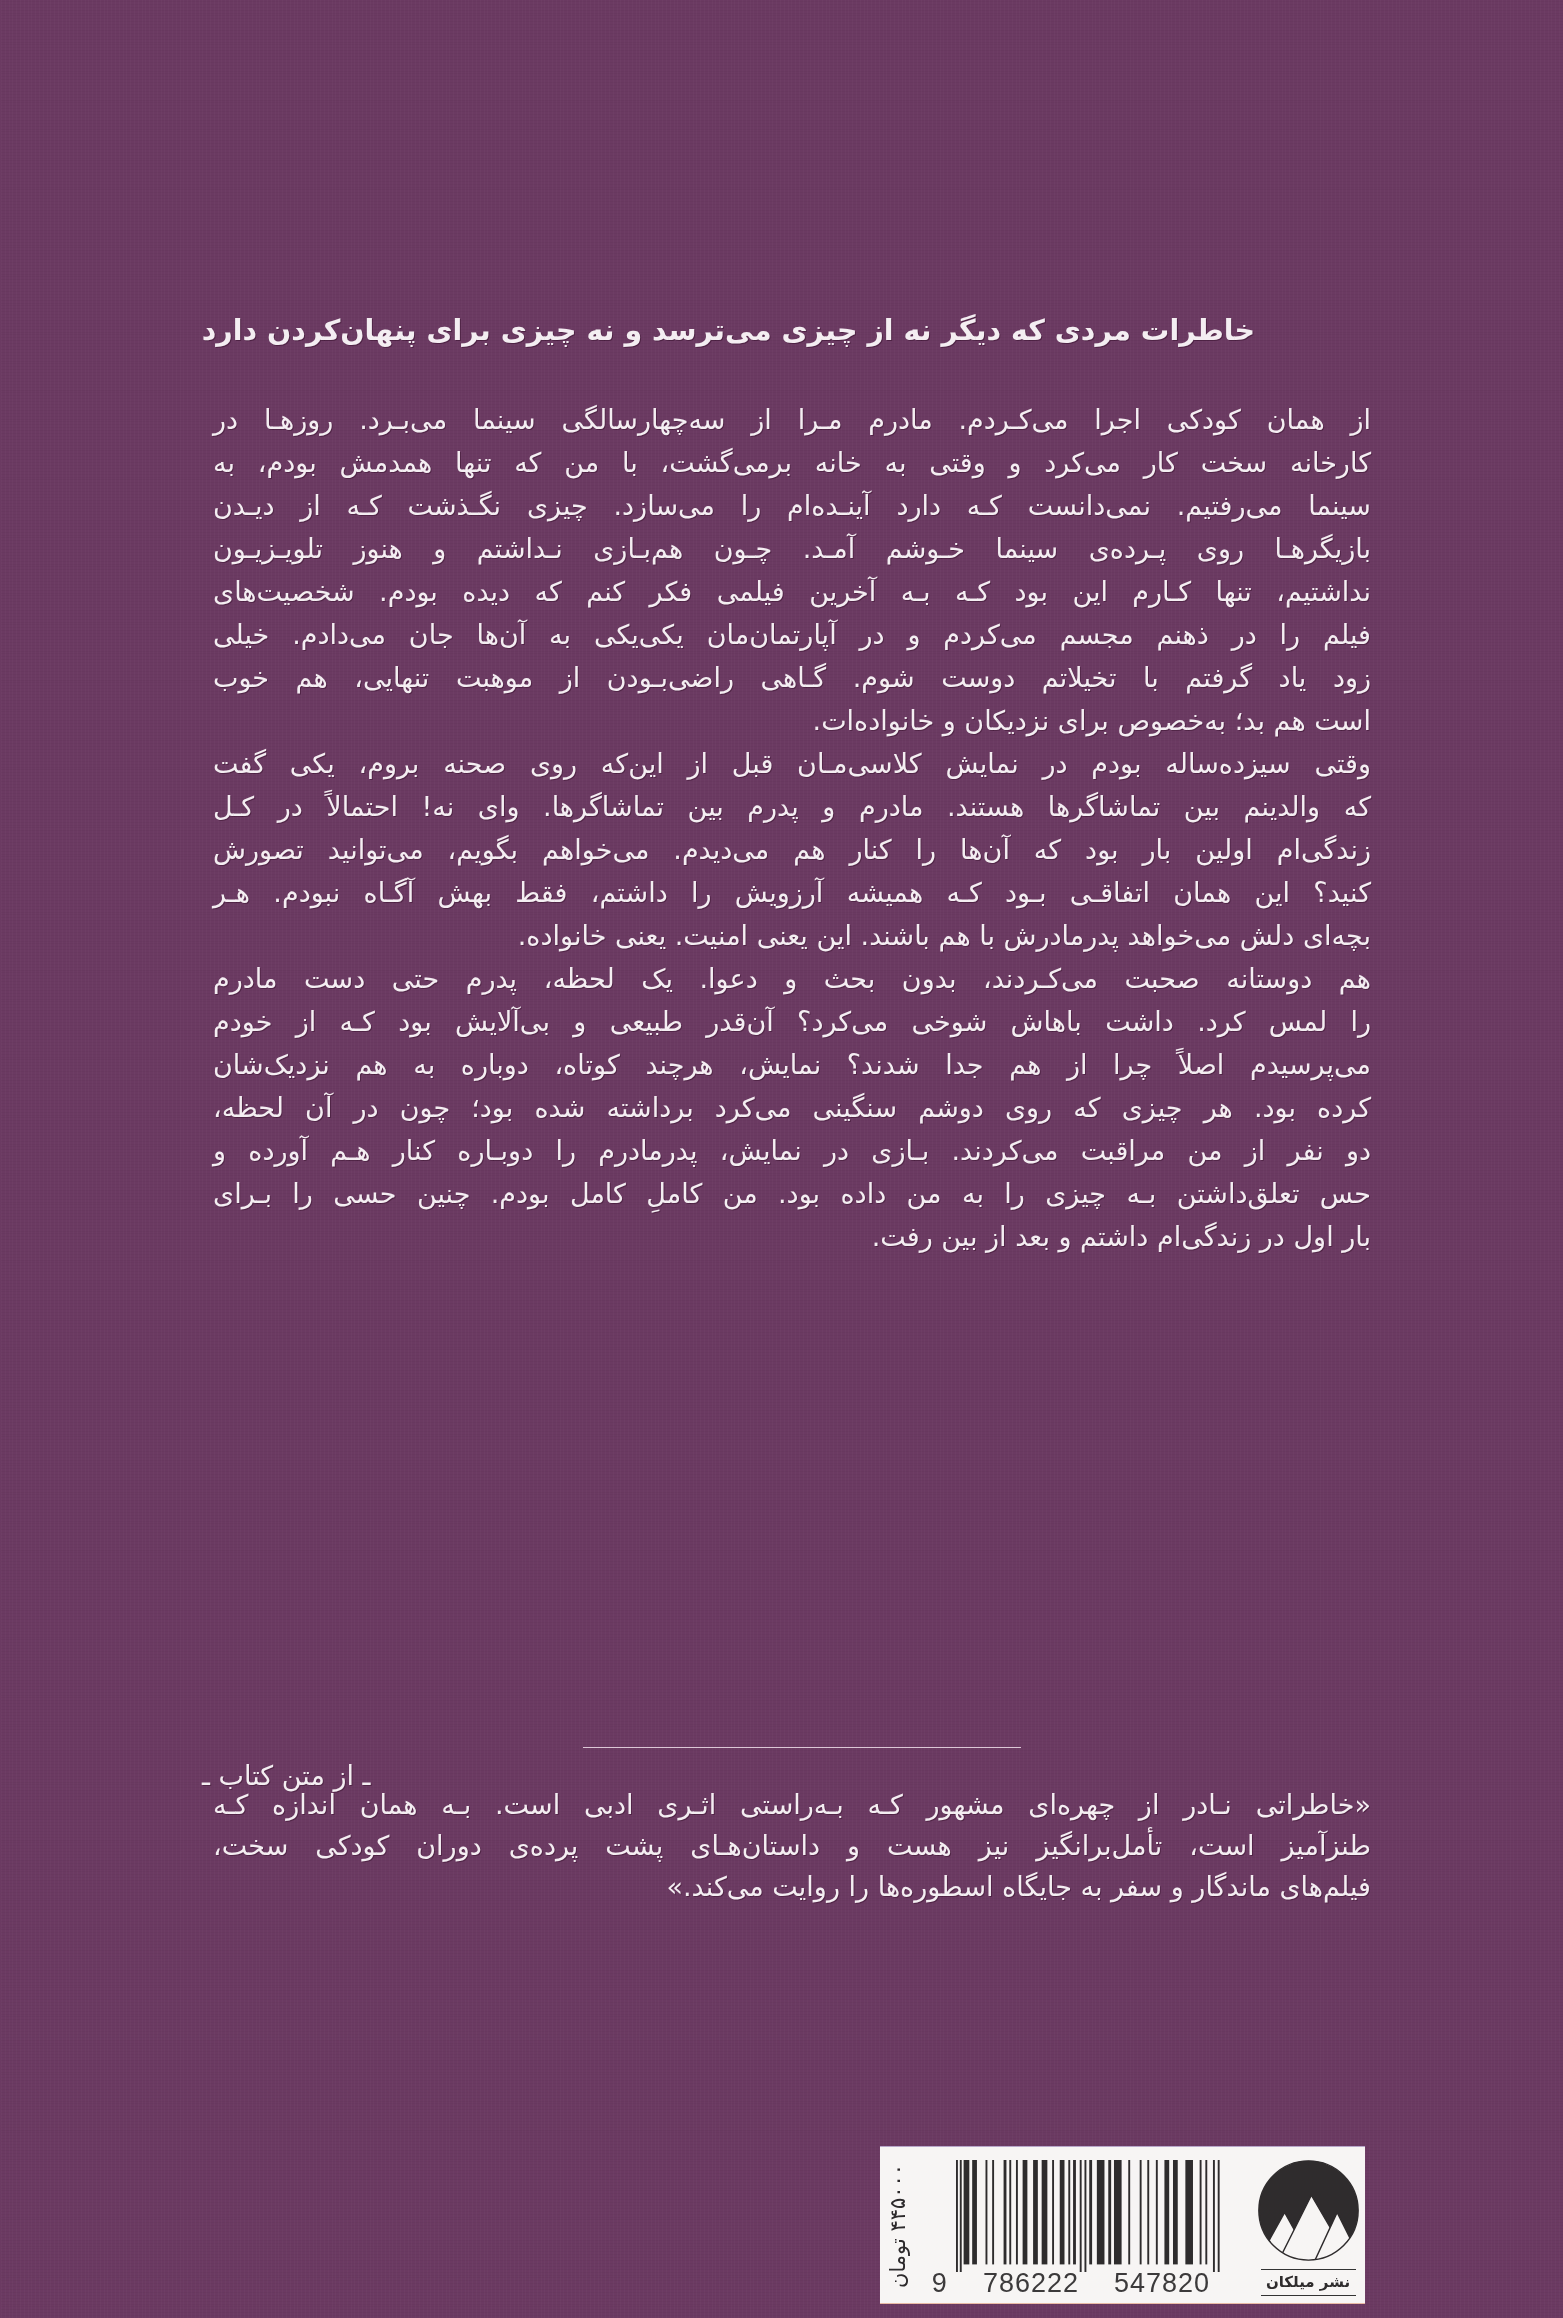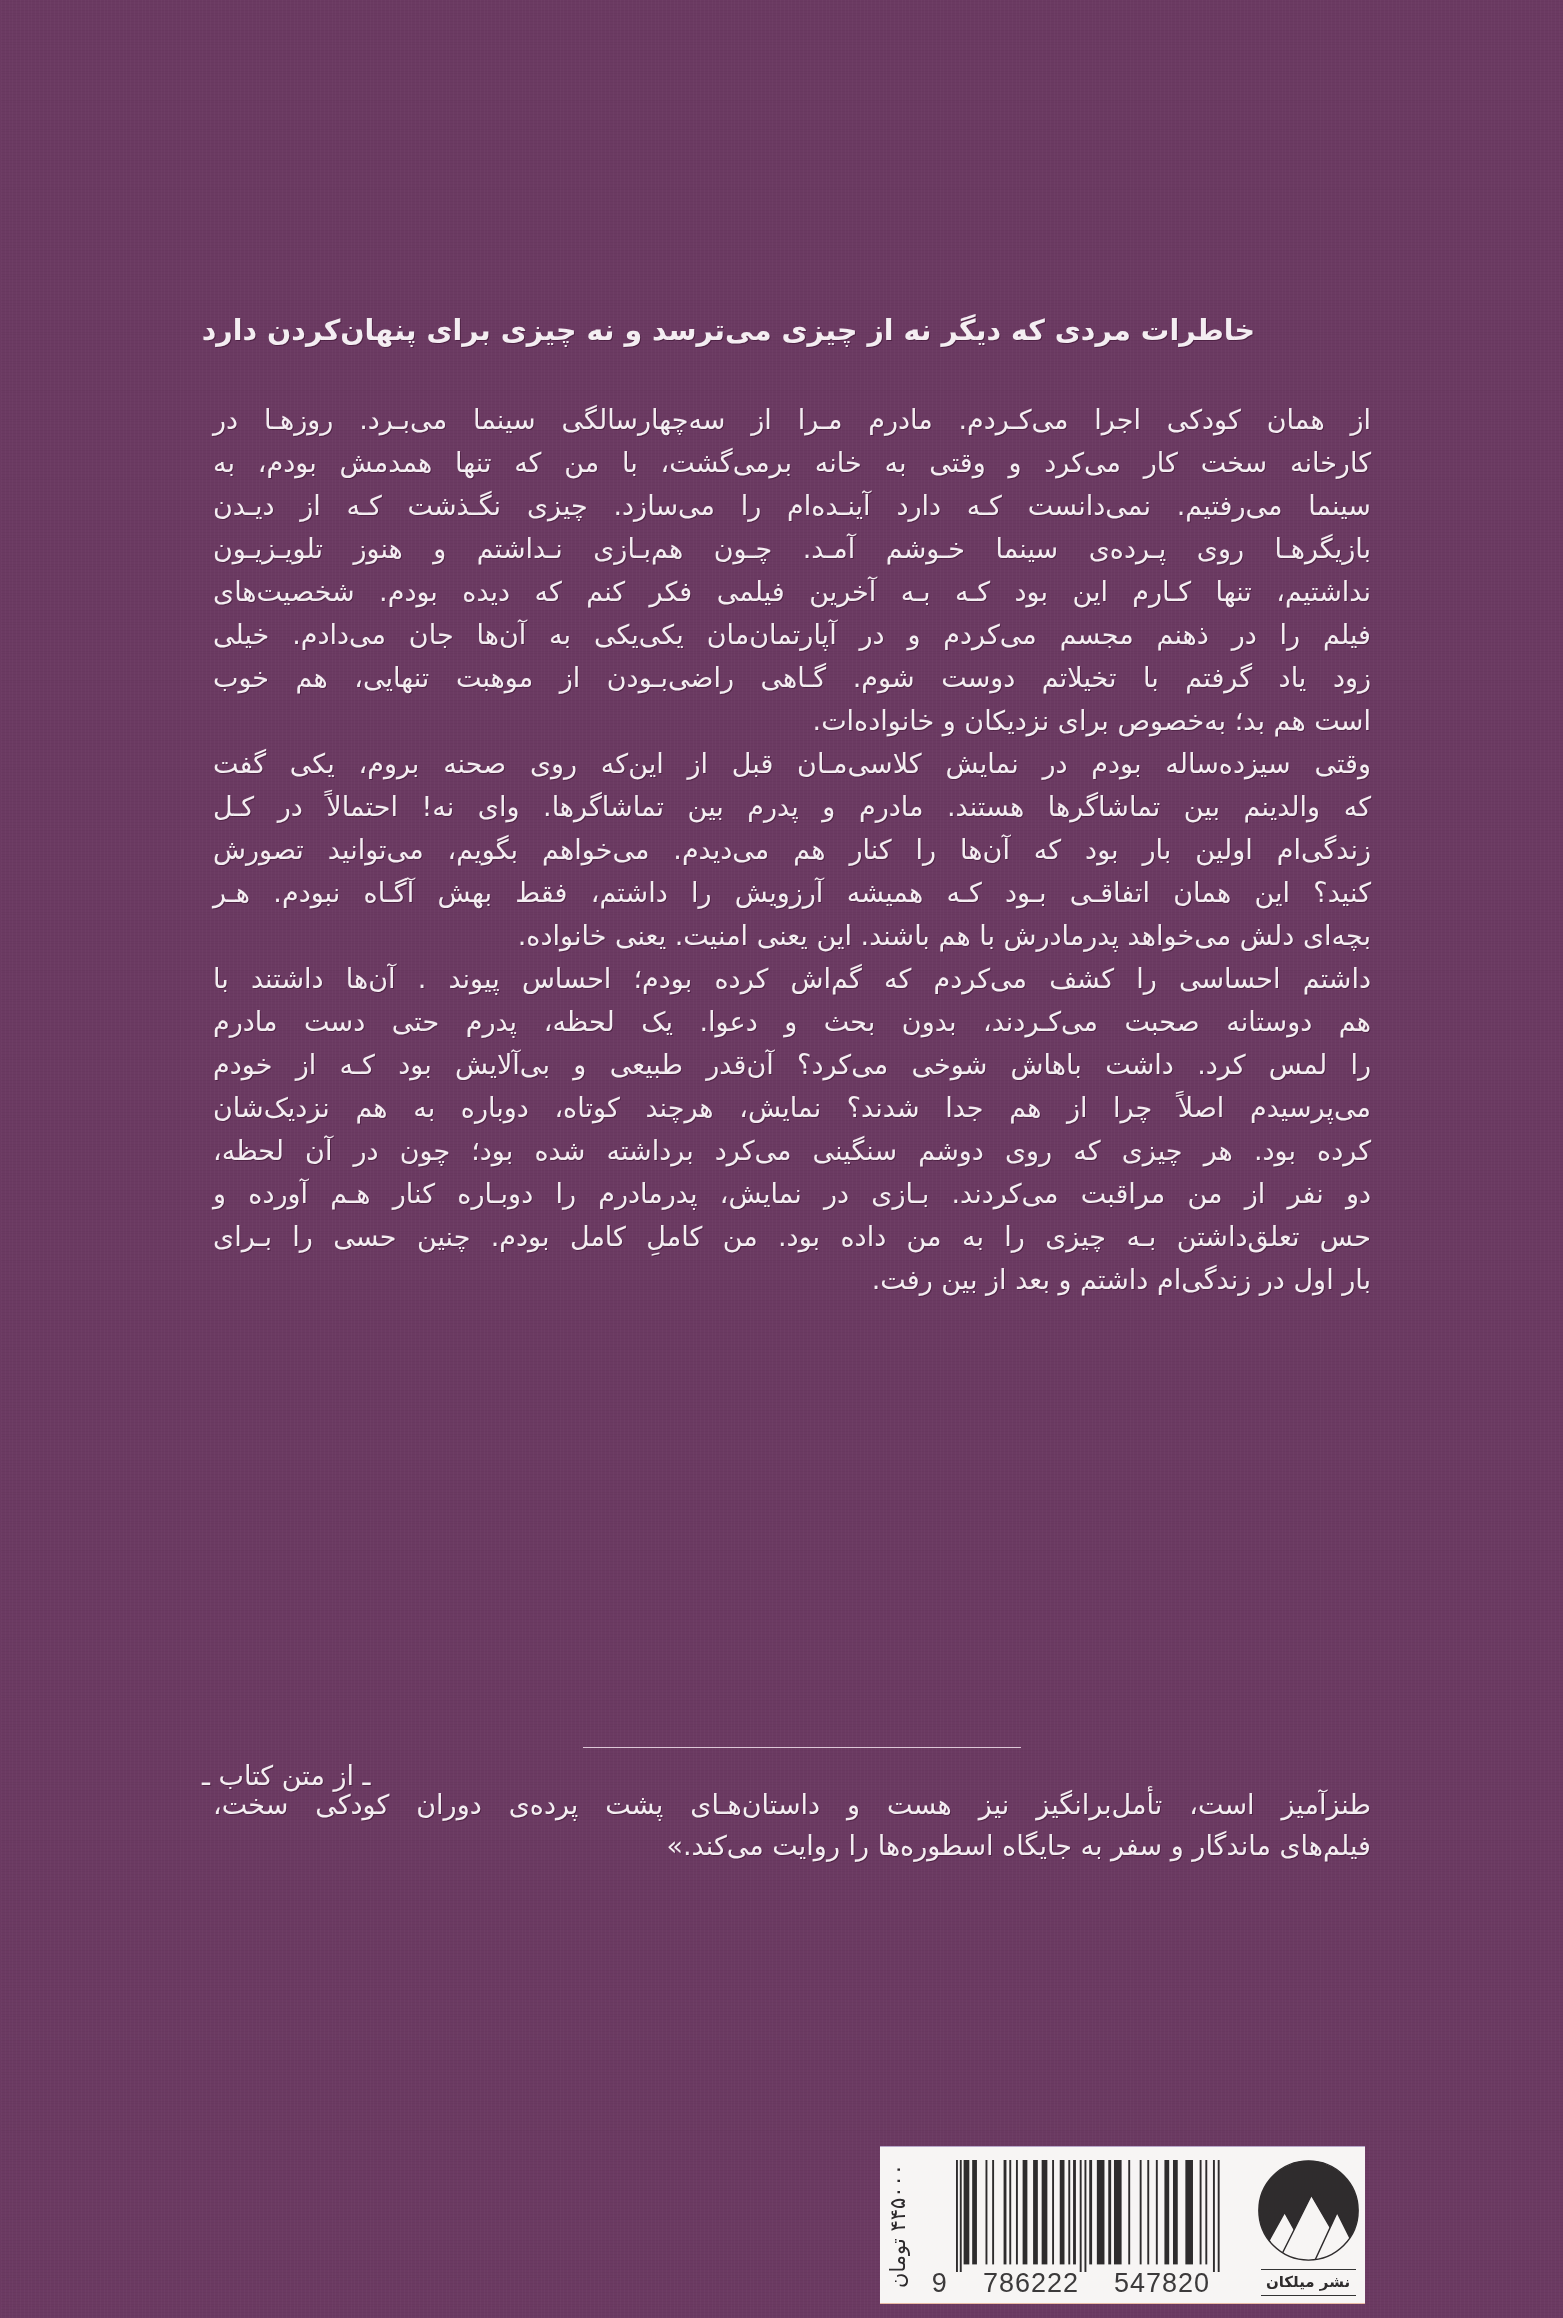--- a/index.html
+++ b/index.html
@@ -177,35 +177,35 @@
     <span class="line">بازیگرهـا روی پـرده‌ی سینما خـوشم آمـد. چـون هم‌بـازی نـداشتم و هنوز تلویـزیـون</span>
     <span class="line">نداشتیم، تنها کـارم این بود کـه بـه آخرین فیلمی فکر کنم که دیده بودم. شخصیت‌های</span>
     <span class="line">فیلم را در ذهنم مجسم می‌کردم و در آپارتمان‌مان یکی‌یکی به آن‌ها جان می‌دادم. خیلی</span>
     <span class="line">زود یاد گرفتم با تخیلاتم دوست شوم. گـاهی راضی‌بـودن از موهبت تنهایی، هم خوب</span>
     <span class="line last">است هم بد؛ به‌خصوص برای نزدیکان و خانواده‌ات.</span>
     <span class="line">وقتی سیزده‌ساله بودم در نمایش کلاسی‌مـان قبل از این‌که روی صحنه بروم، یکی گفت</span>
     <span class="line">که والدینم بین تماشاگرها هستند. مادرم و پدرم بین تماشاگرها. وای نه! احتمالاً در کـل</span>
     <span class="line">زندگی‌ام اولین بار بود که آن‌ها را کنار هم می‌دیدم. می‌خواهم بگویم، می‌توانید تصورش</span>
     <span class="line">کنید؟ این همان اتفاقـی بـود کـه همیشه آرزویش را داشتم، فقط بهش آگـاه نبودم. هـر</span>
     <span class="line last">بچه‌ای دلش می‌خواهد پدرمادرش با هم باشند. این یعنی امنیت. یعنی خانواده.</span>
-    <span class="line">داشتم احساسی را کشف می‌کردم که گم‌اش کرده بودم؛ احساس پیوند . آن‌ها داشتند با</span>
     <span class="line">هم دوستانه صحبت می‌کـردند، بدون بحث و دعوا. یک لحظه، پدرم حتی دست مادرم</span>
     <span class="line">را لمس کرد. داشت باهاش شوخی می‌کرد؟ آن‌قدر طبیعی و بی‌آلایش بود کـه از خودم</span>
     <span class="line">می‌پرسیدم اصلاً چرا از هم جدا شدند؟ نمایش، هرچند کوتاه، دوباره به هم نزدیک‌شان</span>
     <span class="line">کرده بود. هر چیزی که روی دوشم سنگینی می‌کرد برداشته شده بود؛ چون در آن لحظه،</span>
     <span class="line">دو نفر از من مراقبت می‌کردند. بـازی در نمایش، پدرمادرم را دوبـاره کنار هـم آورده و</span>
     <span class="line">حس تعلق‌داشتن بـه چیزی را به من داده بود. من کاملِ کامل بودم. چنین حسی را بـرای</span>
     <span class="line last">بار اول در زندگی‌ام داشتم و بعد از بین رفت.</span>
   </div>
 
   <div class="attribution">ـ از متن کتاب ـ</div>
 
   <div class="divider" style="left:583px;width:438px;"></div>
 
   <div class="quote">
+    <span class="line">«خاطراتی نـادر از چهره‌ای مشهور کـه بـه‌راستی اثـری ادبی است. بـه همان اندازه کـه</span>
     <span class="line">طنزآمیز است، تأمل‌برانگیز نیز هست و داستان‌هـای پشت پرده‌ی دوران کودکی سخت،</span>
     <span class="line short">فیلم‌های ماندگار و سفر به جایگاه اسطوره‌ها را روایت می‌کند.»</span>
   </div>
 
   <div class="barcode-box">
     <div class="price">۴۴۵۰۰۰ تومان</div>
 
     <svg class="barcode" viewBox="0 0 290 118" preserveAspectRatio="none">
       <g fill="#2e2c2d">
         <rect x="0" y="0" width="2" height="118"></rect>

